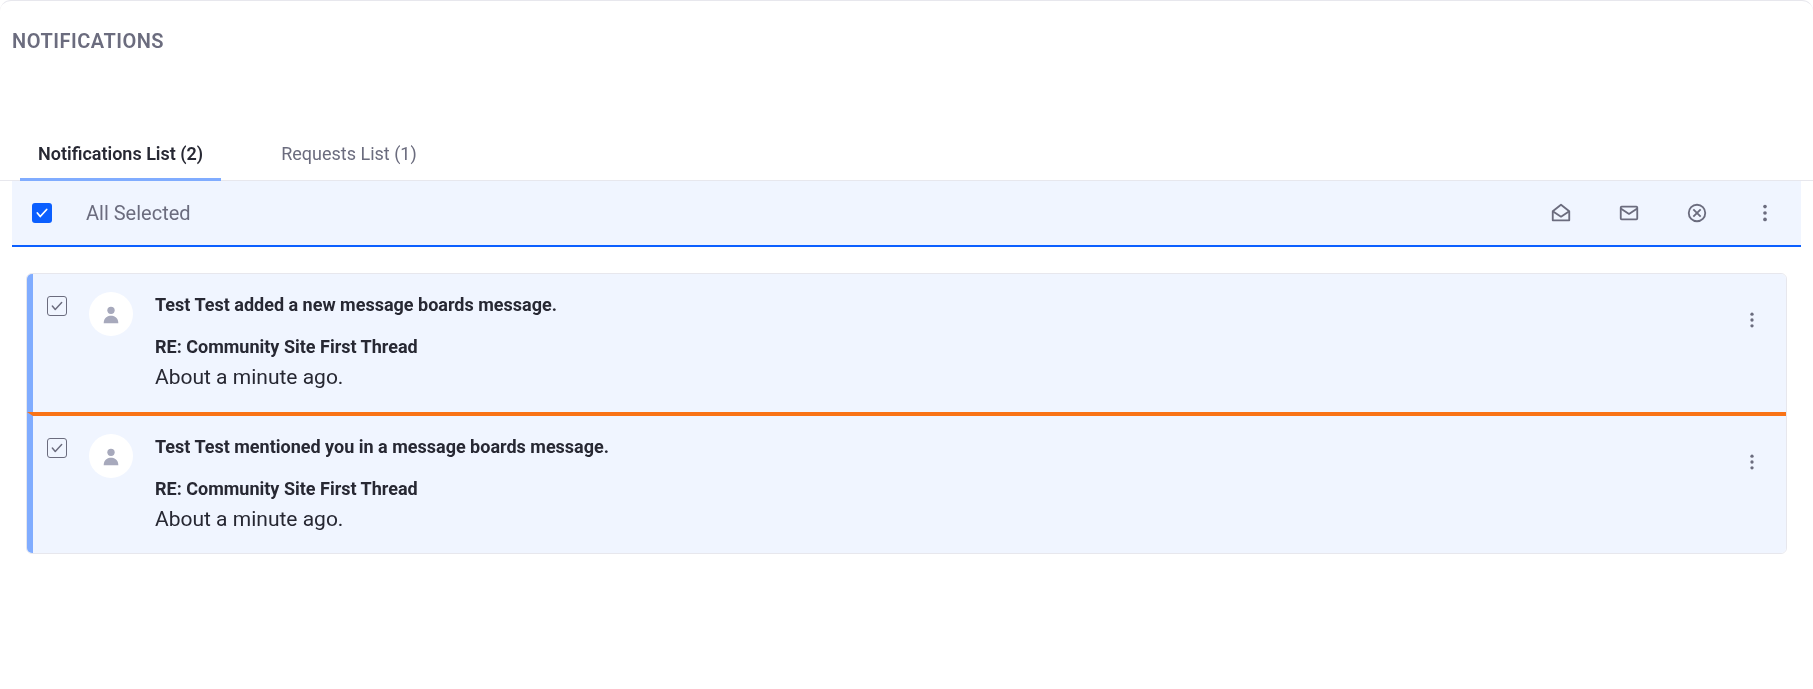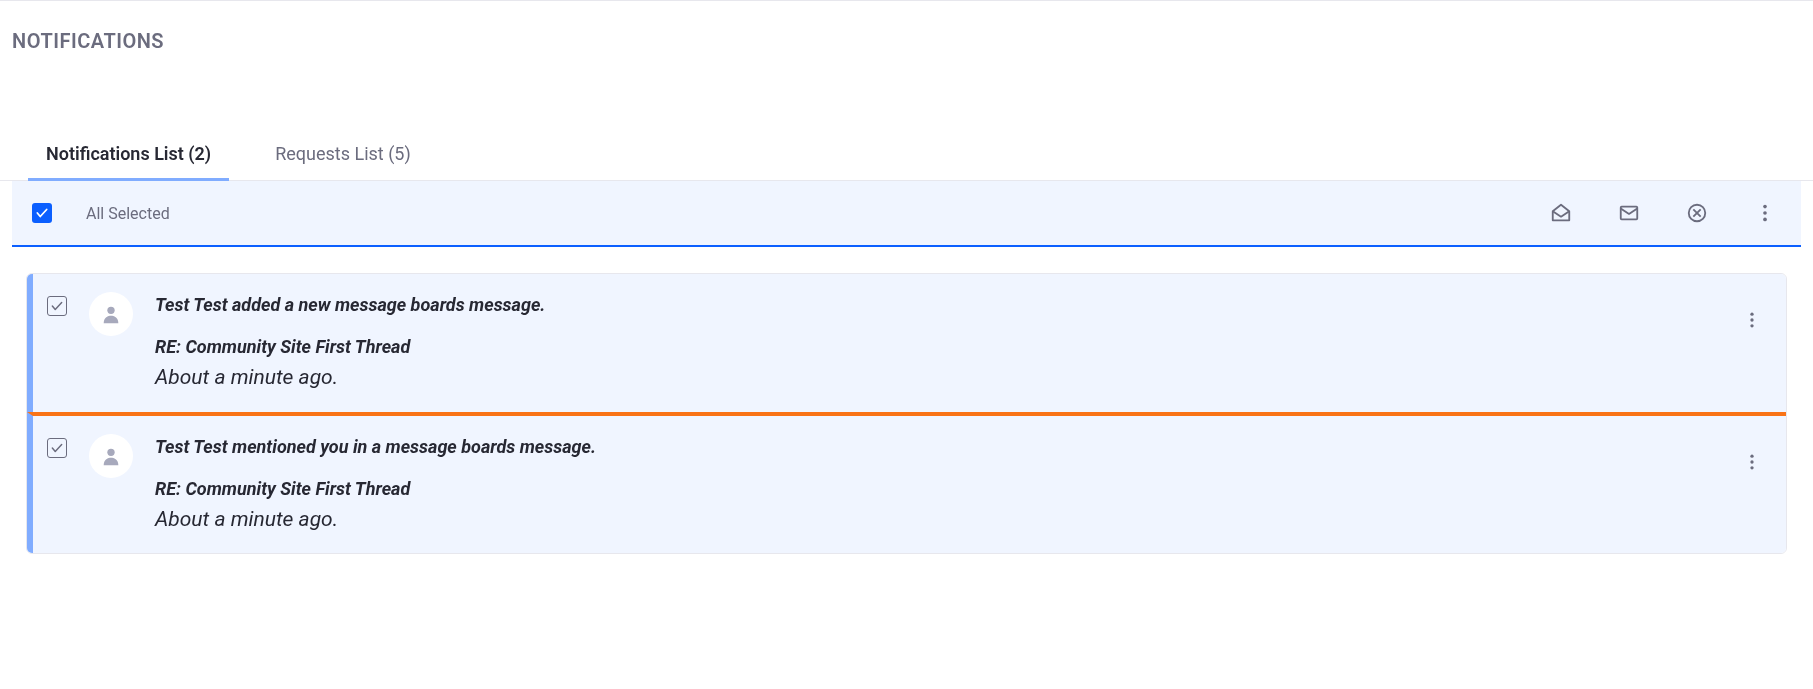--- a/index.html
+++ b/index.html
@@ -5,36 +5,37 @@
   * { box-sizing: border-box; margin: 0; padding: 0; }
   body {
     font-family: -apple-system, BlinkMacSystemFont, "Segoe UI", Roboto, Helvetica, Arial, sans-serif;
     background: #fff;
     color: #272833;
     width: 1813px;
   }
   .page {
     border-top: 1px solid #e7e7ed;
     padding: 0;
+    border-radius: 11px;
   }
   .page-title {
     font-size: 20px;
     font-weight: 600;
     letter-spacing: 0.5px;
     color: #6b6c7e;
     text-transform: uppercase;
     padding: 28px 12px 0 12px;
   }
   .tabs {
     display: flex;
     align-items: flex-end;
     margin-top: 78px;
     border-bottom: 1px solid #e7e7ed;
-    padding-left: 28px;
-    gap: 28px;
+    padding-left: 20px;
+    gap: 42px;
   }
   .tab {
     padding: 12px 18px 14px 18px;
     font-size: 18px;
     color: #6b6c7e;
     cursor: pointer;
     border-bottom: 3px solid transparent;
     margin-bottom: -1px;
   }
   .tab.active {
@@ -61,21 +62,21 @@
     height: 20px;
     background: #0b5fff;
     border-radius: 3px;
     display: flex;
     align-items: center;
     justify-content: center;
     cursor: pointer;
   }
   .checkbox-master svg { stroke: #fff; }
   .toolbar-text {
-    font-size: 16px;
+    font-size: 20px;
     color: #6b6c7e;
   }
   .toolbar-right {
     display: flex;
     align-items: center;
     gap: 44px;
   }
   .icon-btn {
     width: 24px;
     height: 24px;
@@ -122,21 +123,21 @@
     height: 44px;
     border-radius: 50%;
     background: #fff;
     display: flex;
     align-items: center;
     justify-content: center;
     flex-shrink: 0;
     margin-top: 0;
   }
   .avatar svg { fill: #a7a9bc; }
-  .card-body { flex: 1; font-style: italic; }
+  .card-body { flex: 1; }
   .card-title {
     font-size: 18px;
     font-weight: 700;
     color: #272833;
     line-height: 1.4;
   }
   .card-subject {
     font-size: 18px;
     font-weight: 700;
     color: #272833;
@@ -157,21 +158,21 @@
   }
 </style>
 </head>
 <body>
 
 <div class="page">
   <h1 class="page-title">NOTIFICATIONS</h1>
 
   <div class="tabs">
     <div class="tab active">Notifications List (2)</div>
-    <div class="tab">Requests List (5)</div>
+    <div class="tab">Requests List (1)</div>
   </div>
 
   <div class="toolbar">
     <div class="toolbar-left">
       <div class="checkbox-master">
         <svg width="14" height="14" viewBox="0 0 24 24" fill="none" stroke-width="3" stroke-linecap="round" stroke-linejoin="round">
             <polyline points="4 12 9 18 20 6"></polyline>
           </svg>
       </div>
       <span class="toolbar-text">All Selected</span>

